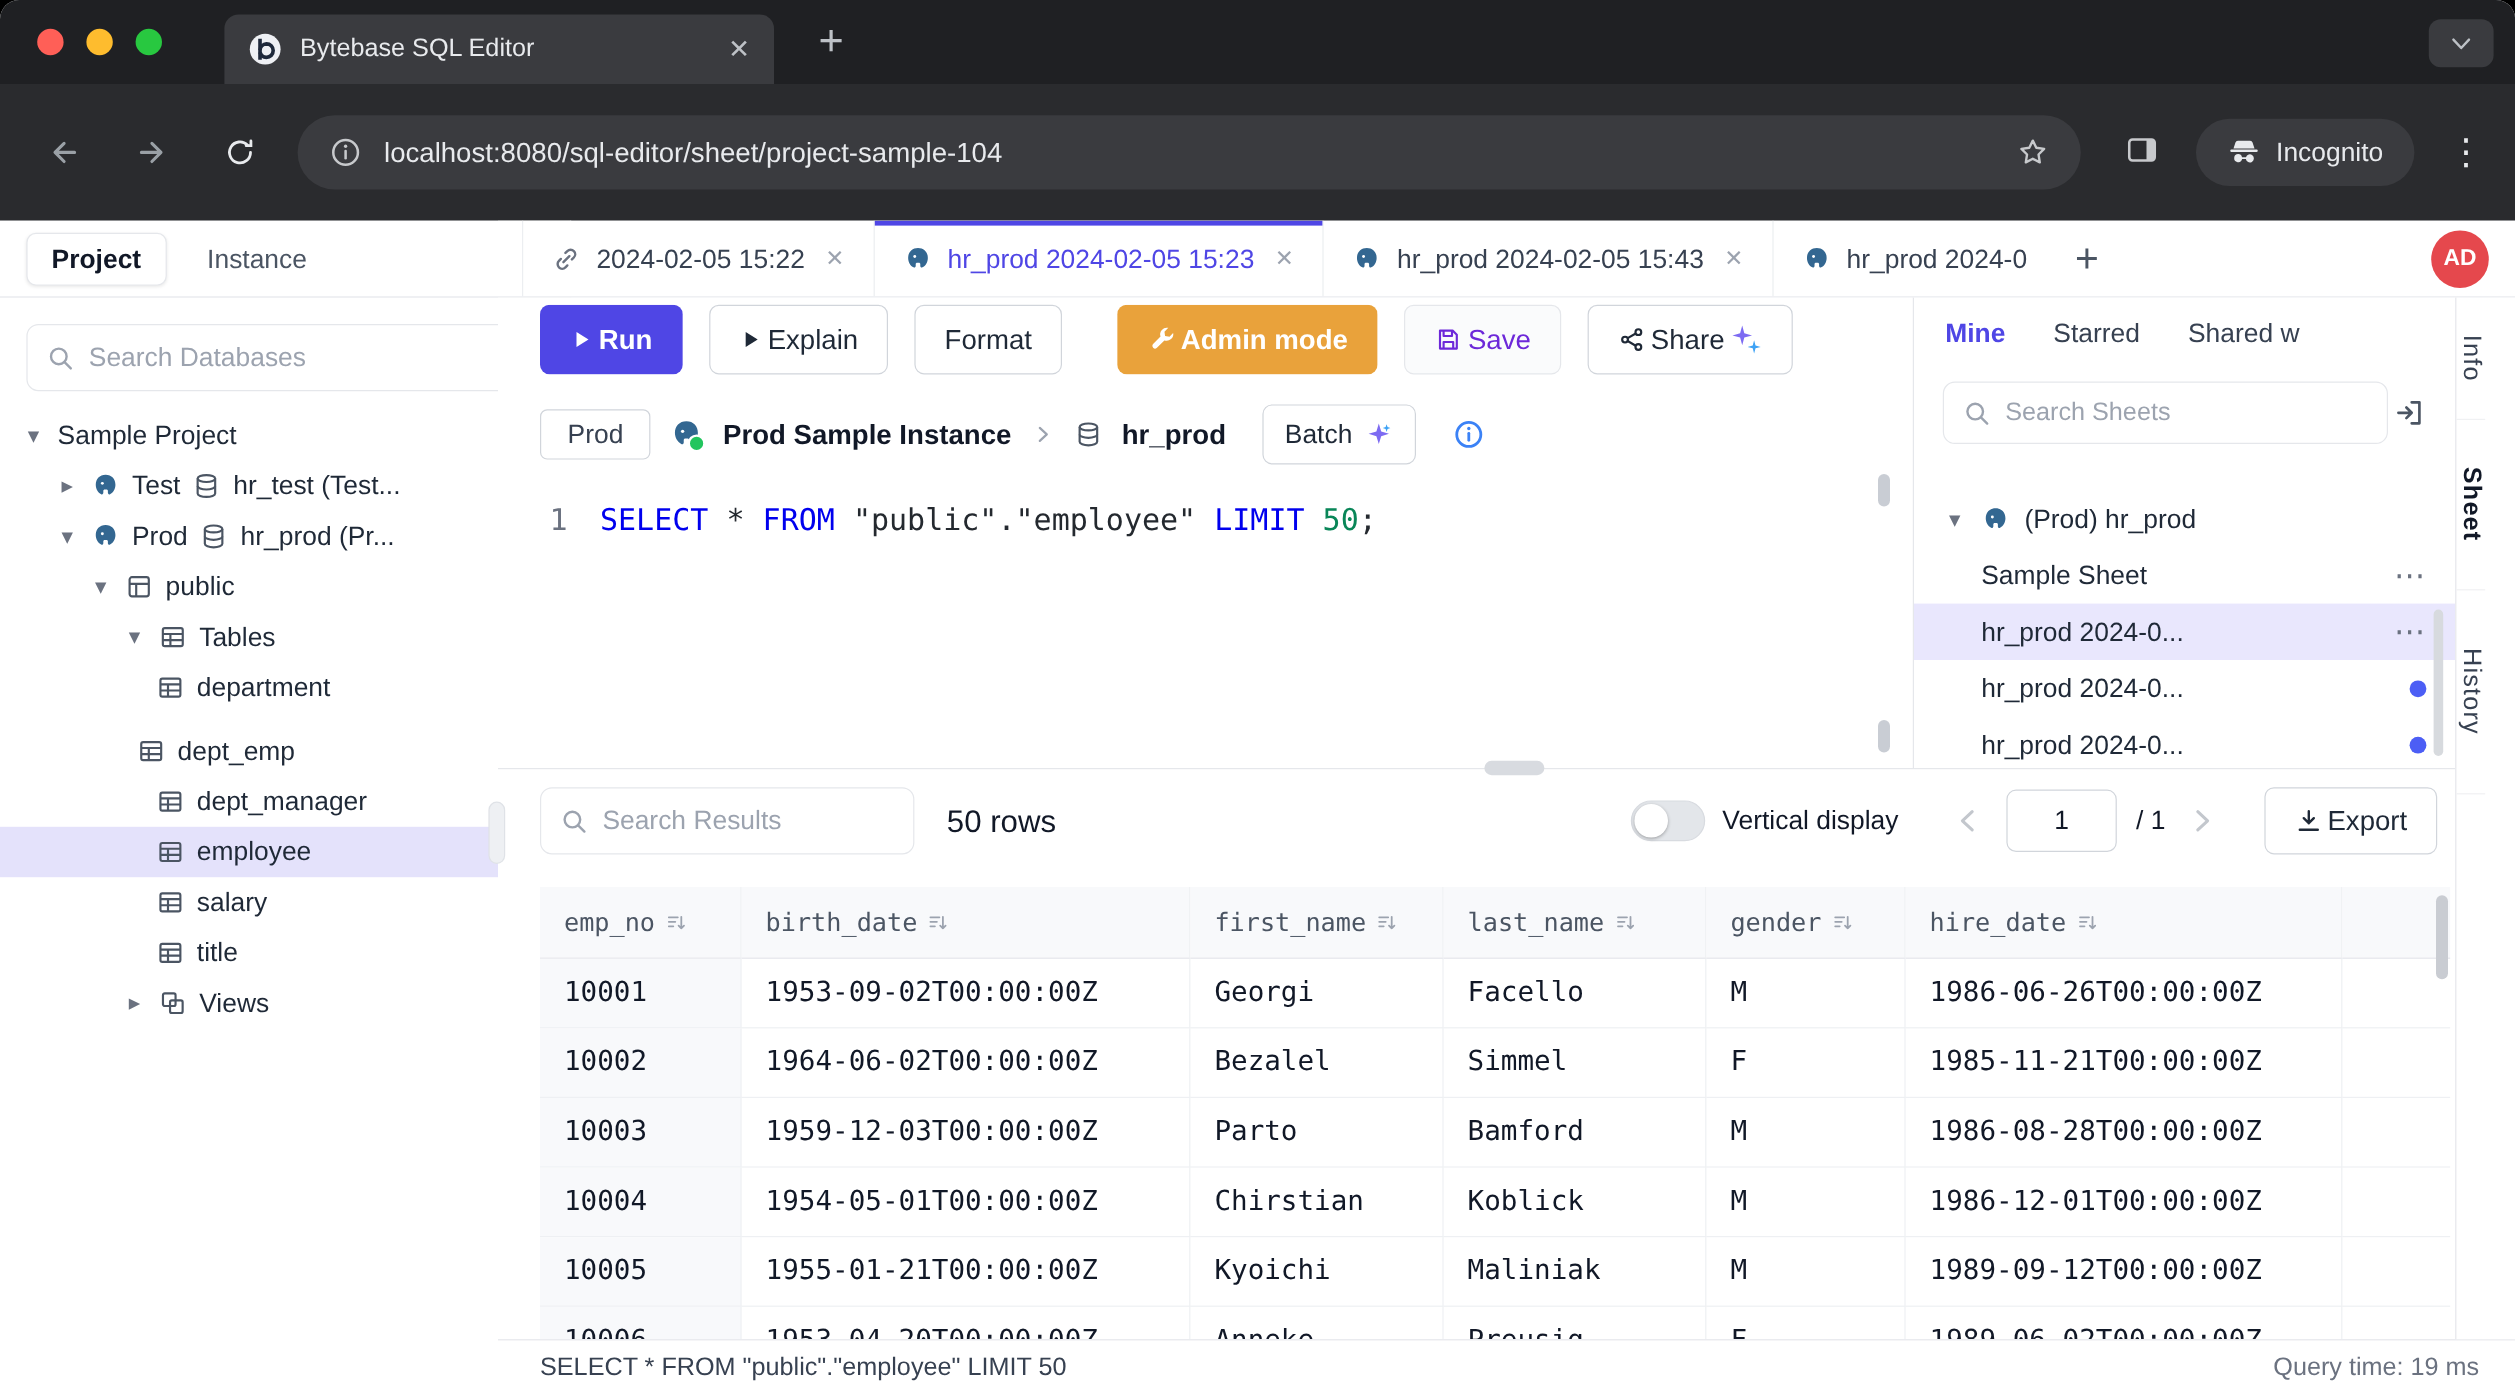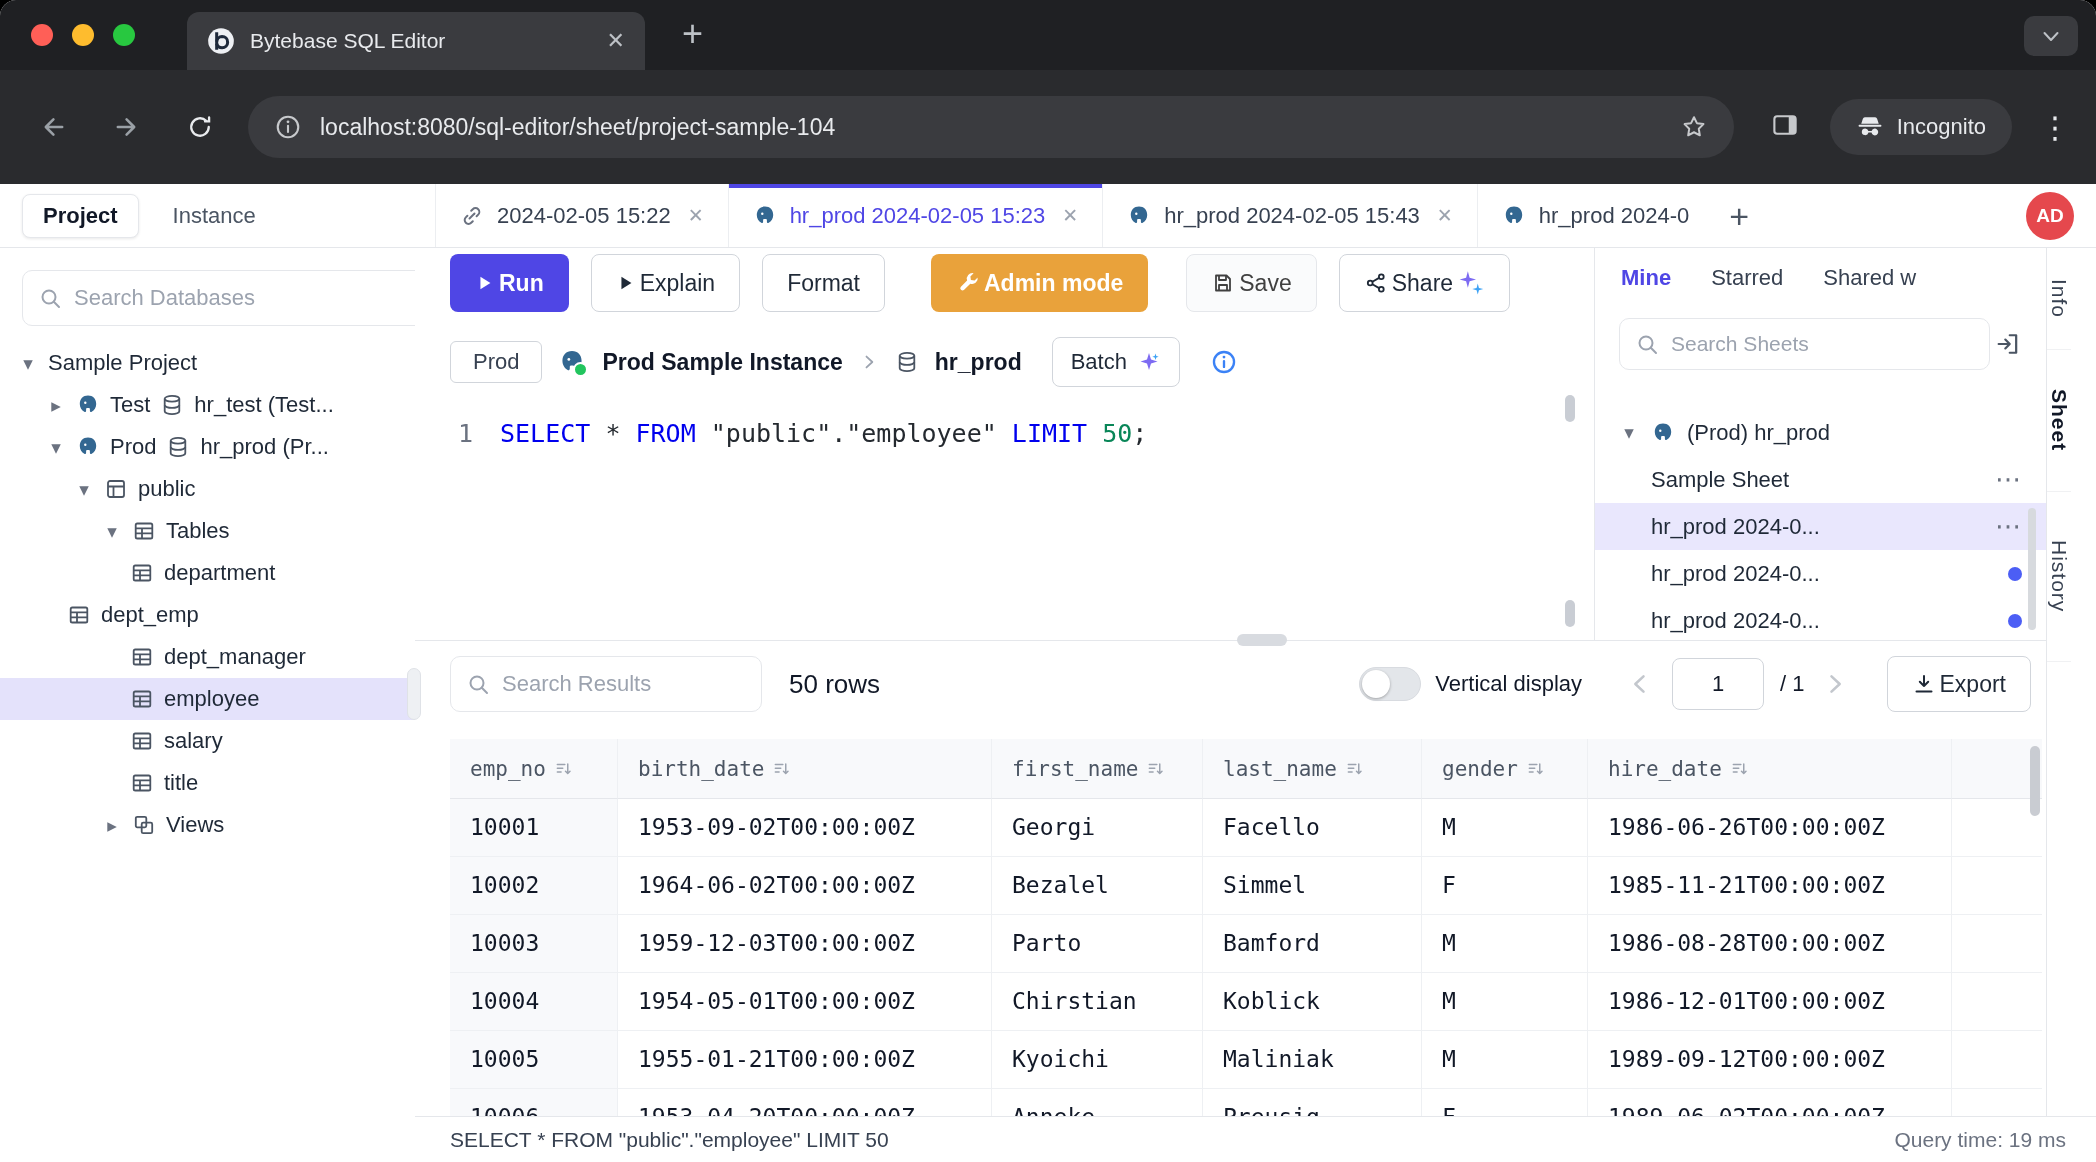--- a/index.html
+++ b/index.html
@@ -71,21 +71,21 @@
   .etab-ic{color:var(--postgres-blue)}
   .etab-ic.conn{color:#6b7280}
 
   
   .editor-zone{position:absolute;left:415px;top:64px;width:1179px;height:392px;background:#fff;overflow:hidden}
   .toolbar{position:absolute;left:35px;top:6px;height:58px;display:flex;align-items:center}
   .btn{height:58px;border-radius:8px;display:inline-flex;align-items:center;gap:4px;padding:0 24px;font-size:23px;border:1px solid transparent;background:#fff;color:#1f2937;cursor:default}
   .btn-run{background:var(--accent);color:#fff;font-weight:600}
   .btn-outline{border-color:#d1d5db}
   .btn-admin{background:var(--admin-orange);color:#fff;font-weight:600;margin-left:46px}
-  .btn-save{border-color:#e5e7eb;background:#fafbfc;color:#404040;margin-left:38px}
+  .btn-save{border-color:#e5e7eb;background:#fafbfc;color:#6d28d9;margin-left:22px}
   .ml22{margin-left:22px}
   .breadcrumb{position:absolute;left:35px;top:88px;height:52px;display:flex;align-items:center;gap:16px}
   .chip{border:1px solid #d1d5db;border-radius:6px;padding:7px 22px;font-size:22px;color:#374151;background:#fff}
   .bc-strong{font-weight:600;color:#111827;font-size:23px}
   .bc-sep{color:#9ca3af}
   .pg-wrap{position:relative;display:inline-flex}
   .pg-wrap::after{content:"";position:absolute;right:-2px;bottom:-1px;width:11px;height:11px;border-radius:50%;background:var(--status-green);border:2px solid #fff}
   .batch-btn{height:50px;border:1px solid #d1d5db;border-radius:8px;display:inline-flex;align-items:center;gap:10px;padding:0 18px;font-size:22px;color:#1f2937;background:#fff;margin-left:14px}
   .bc-info{color:#3b82f6;margin-left:14px}
   .code-line{position:absolute;top:163px;left:0;right:0;display:flex;align-items:center;height:44px;font-size:25px}
@@ -326,21 +326,21 @@
           </div>
           <div class="tree-row" style="padding-left: 130px;">
             <span class="ic tree-ic">
               <svg viewBox="0 0 24 24" fill="none" stroke="currentColor" stroke-width="1.8">
                 <rect x="3.7" y="4.5" width="16.6" height="15" rx="1.6"></rect>
                 <path d="M3.7 9.3h16.6M10 9.3V19.5M3.7 14.4h16.6"></path>
               </svg>
             </span>
             <span>department</span>
           </div>
-          <div class="tree-row" style="padding-left: 67px;">
+          <div class="tree-row" style="padding-left: 114px; margin-top: 11px;">
             <span class="ic tree-ic">
               <svg viewBox="0 0 24 24" fill="none" stroke="currentColor" stroke-width="1.8">
                 <rect x="3.7" y="4.5" width="16.6" height="15" rx="1.6"></rect>
                 <path d="M3.7 9.3h16.6M10 9.3V19.5M3.7 14.4h16.6"></path>
               </svg>
             </span>
             <span>dept_emp</span>
           </div>
           <div class="tree-row" style="padding-left: 130px;">
             <span class="ic tree-ic">

